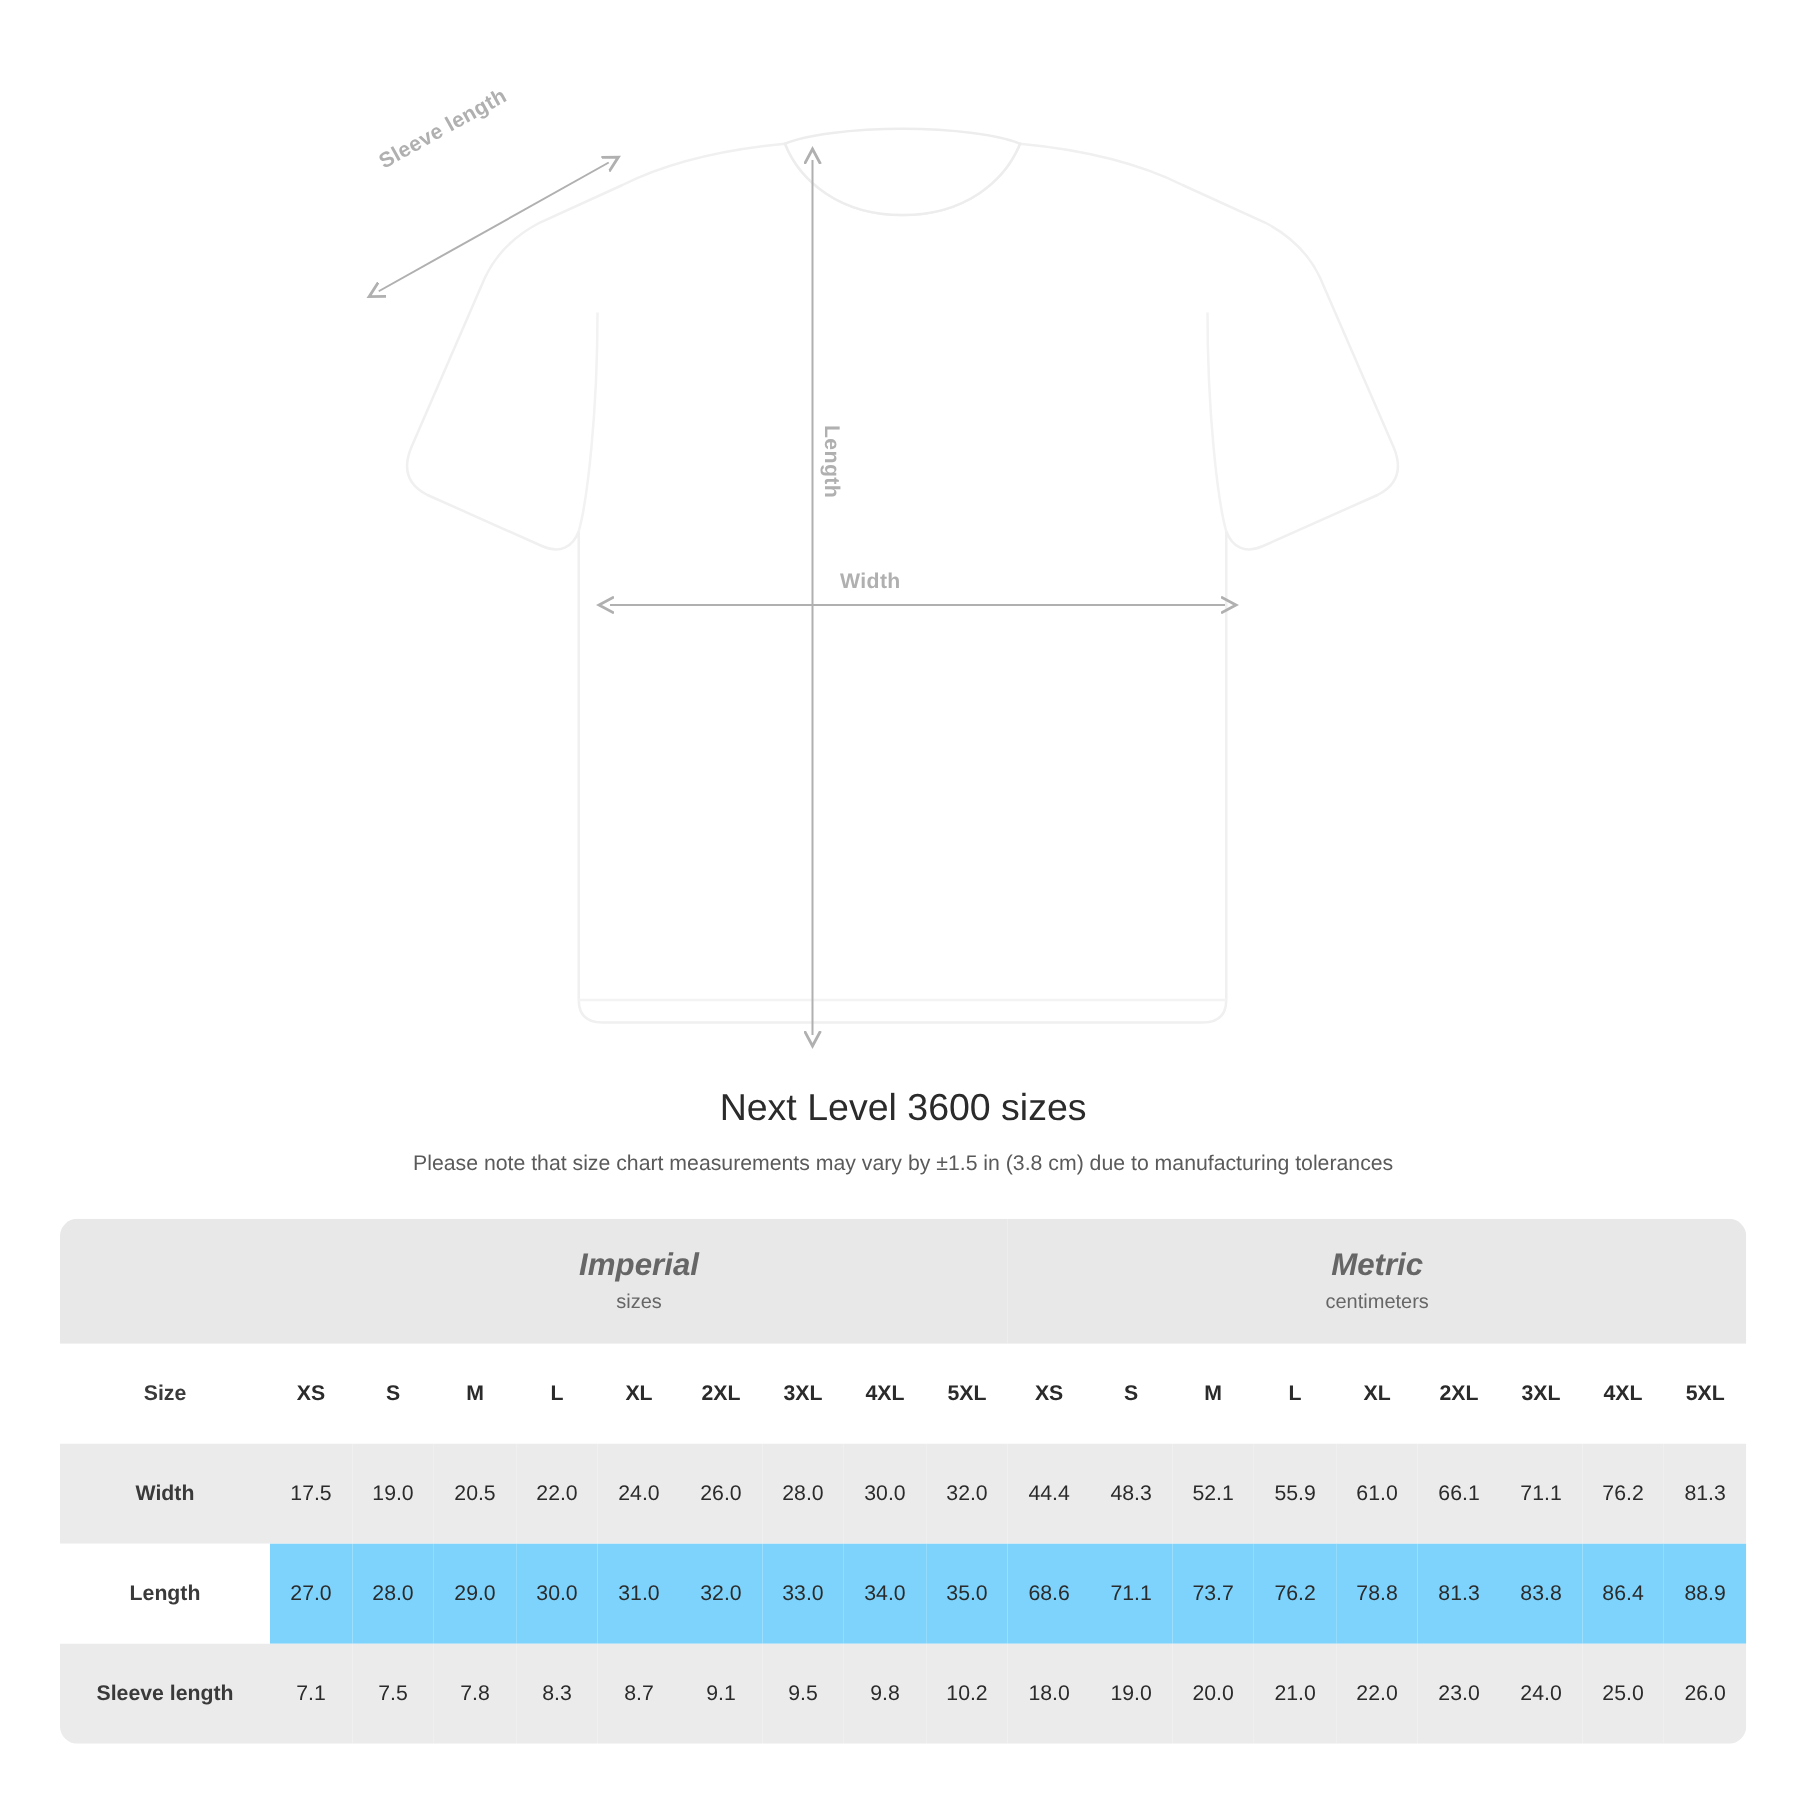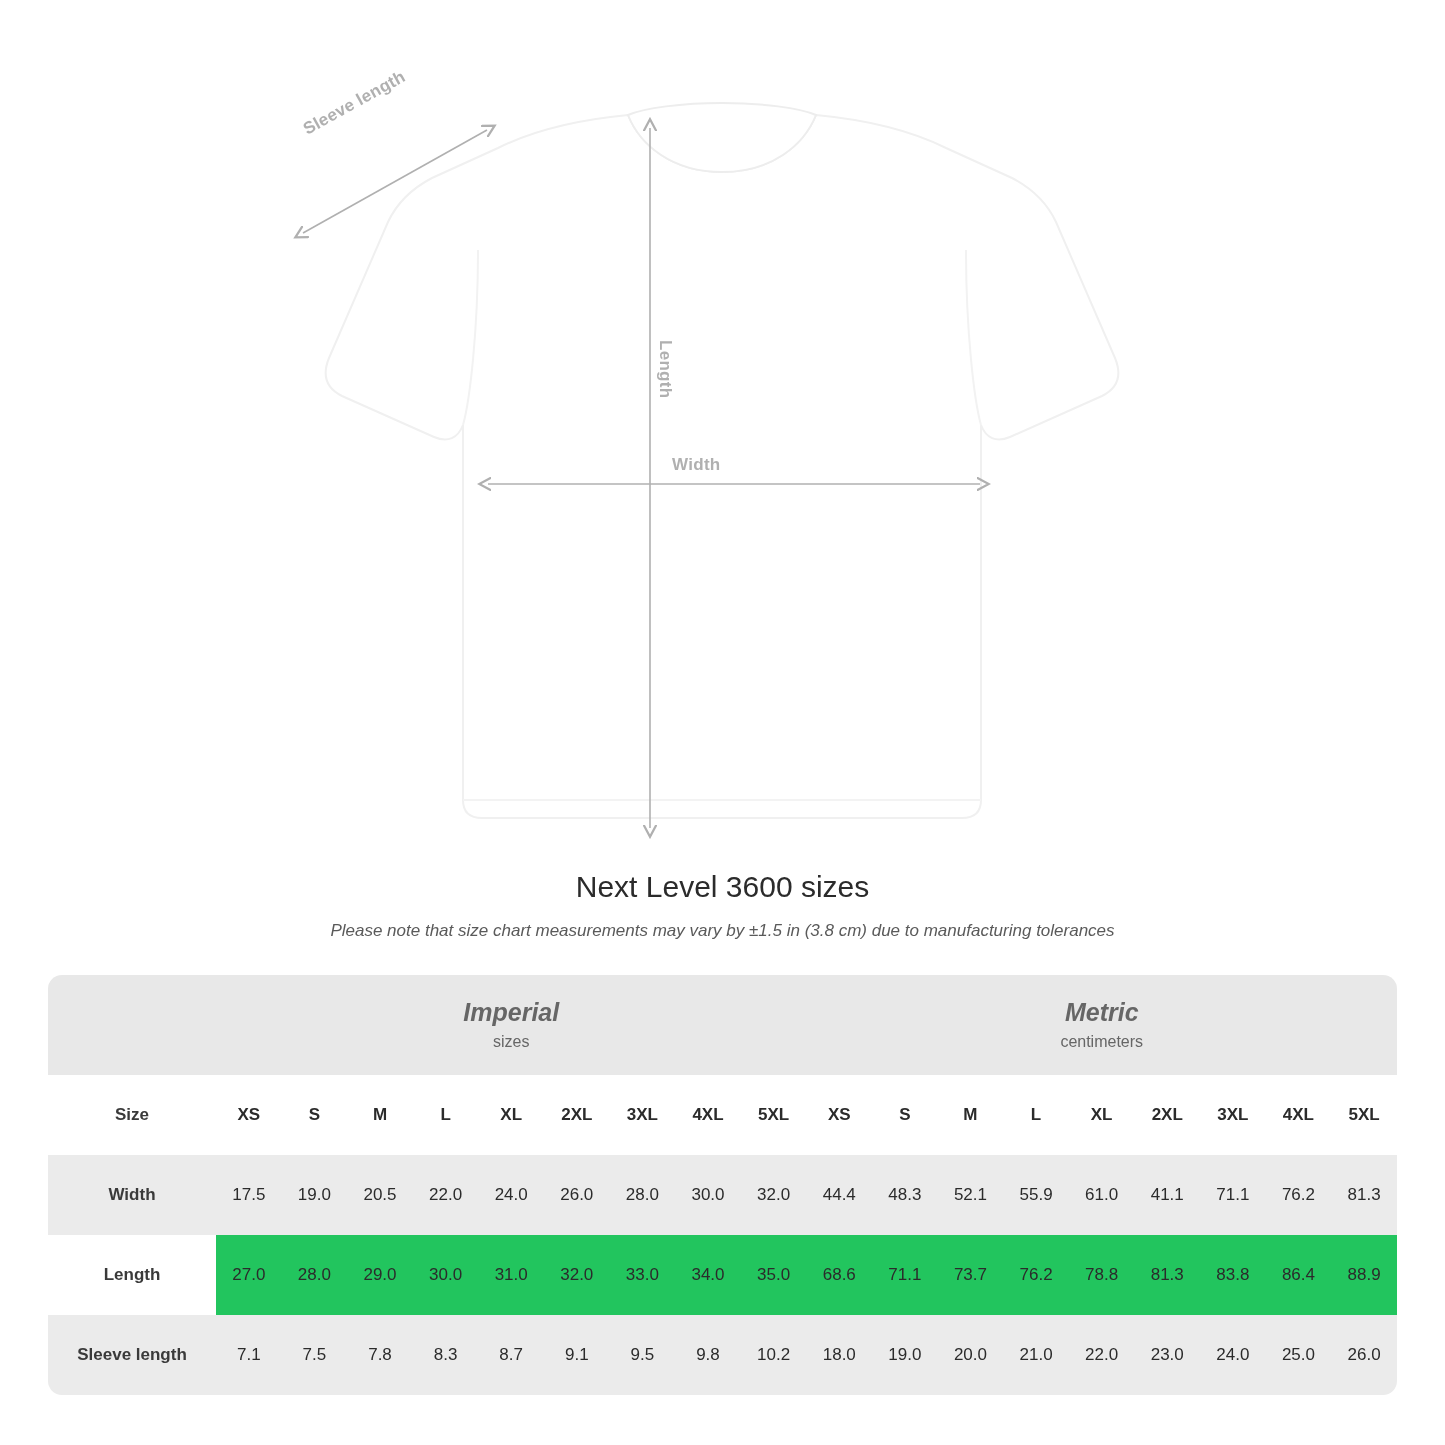--- a/index.html
+++ b/index.html
@@ -62,21 +62,20 @@
     margin-top: 10px;
   }
   .chart-title {
     font-size: 30px;
     font-weight: normal;
     color: #2b2b2b;
     margin: 0 0 14px 0;
   }
   .chart-note {
     font-size: 17px;
-    font-style: italic;
     color: #5a5a5a;
     margin: 17px;
   }
 
   
   .table-wrap {
     margin: 34px 48px 0 48px;
   }
   table.size-table {
     width: 1349px;
@@ -124,21 +123,21 @@
   .size-head {
     background: #ffffff;
     text-align: center;
     font-weight: bold;
     font-size: 17px;
     color: #2b2b2b;
     height: 80px;
     vertical-align: middle;
   }
   .data-cell {
-    background: #22c55e;
+    background: #7dd3fc;
     text-align: center;
     font-size: 17px;
     color: #2b2b2b;
     height: 80px;
     vertical-align: middle;
   }
   .row-alt .data-cell { background: #ebebeb; }
   .first-col { width: 168px; }
   .dcol { width: 65.6px; }
 </style>
@@ -279,21 +278,21 @@
           <td class="data-cell">24.0</td>
           <td class="data-cell">26.0</td>
           <td class="data-cell">28.0</td>
           <td class="data-cell">30.0</td>
           <td class="data-cell">32.0</td>
           <td class="data-cell">44.4</td>
           <td class="data-cell">48.3</td>
           <td class="data-cell">52.1</td>
           <td class="data-cell">55.9</td>
           <td class="data-cell">61.0</td>
-          <td class="data-cell">41.1</td>
+          <td class="data-cell">66.1</td>
           <td class="data-cell">71.1</td>
           <td class="data-cell">76.2</td>
           <td class="data-cell">81.3</td>
         </tr>
 
         <tr>
           <td class="row-header">Length</td>
           <td class="data-cell">27.0</td>
           <td class="data-cell">28.0</td>
           <td class="data-cell">29.0</td>

